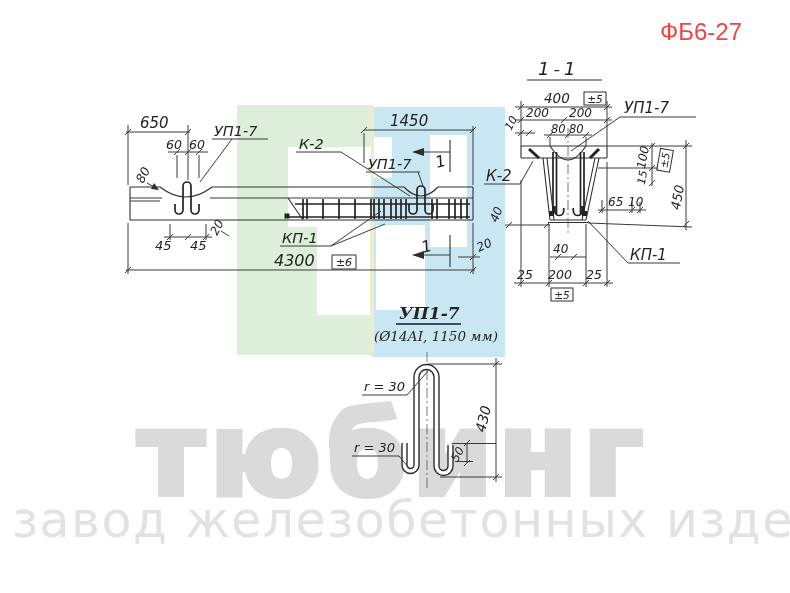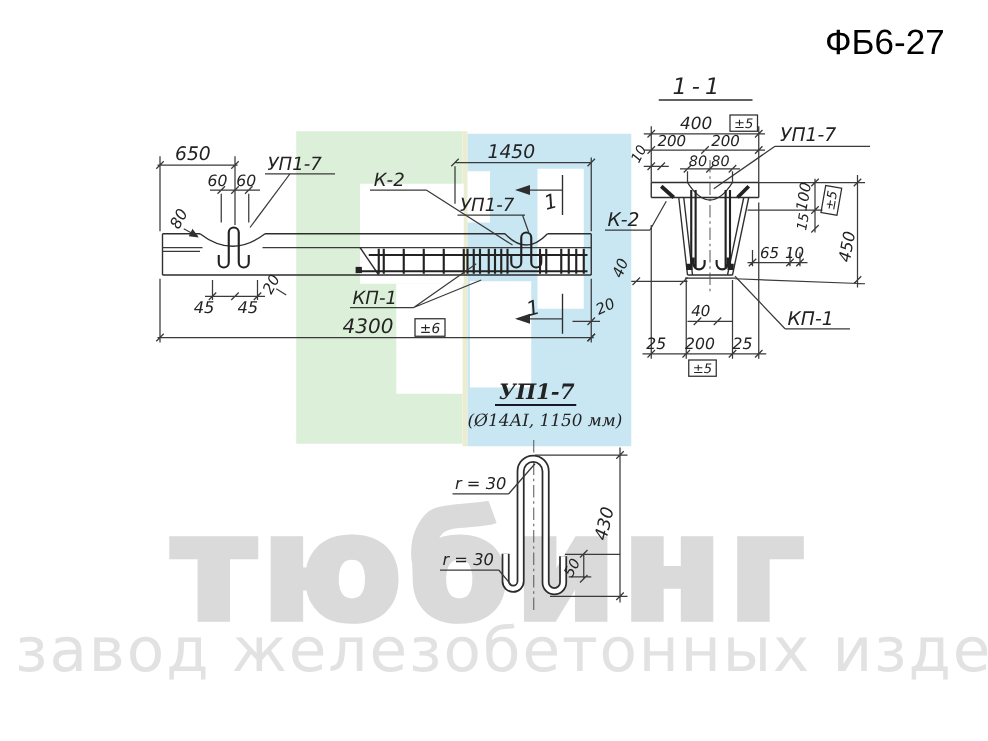--- a/index.html
+++ b/index.html
@@ -5,21 +5,21 @@
   html,body{margin:0;padding:0;background:#ffffff;}
   #stage{position:relative;width:790px;height:593px;background:#fff;overflow:hidden;
          font-family:"DejaVu Sans",sans-serif;}
   .wm-square{position:absolute;}
   .wm-white{position:absolute;background:#ffffff;}
   #wm-big{position:absolute;left:138px;top:398px;font-size:114px;line-height:1;
           font-weight:bold;color:#dadada;letter-spacing:6px;-webkit-text-stroke:6px #dadada;
           white-space:nowrap;z-index:1;}
   #wm-small{position:absolute;left:12px;top:496px;font-size:49px;line-height:1;
           font-weight:normal;color:#e2e2e2;letter-spacing:1.5px;white-space:nowrap;z-index:1;}
-  #doc-code{position:absolute;left:660px;top:18px;font-size:28px;color:#000000;
+  #doc-code{position:absolute;left:660px;top:18px;font-size:24px;color:#ef4444;
           font-family:"Liberation Sans",sans-serif;z-index:6;}
   svg{position:absolute;left:0;top:0;z-index:5;}
   text{fill:#232323;}
   .hw{font-family:"DejaVu Sans",sans-serif;font-style:italic;}
   .ser{font-family:"DejaVu Serif",serif;font-style:italic;}
   .ln{stroke:#2e2e2e;stroke-width:1.1;fill:none;}
   .thin{stroke:#3a3a3a;stroke-width:1;fill:none;}
   .bar{stroke:#222;stroke-width:1.7;fill:none;}
   .cl{stroke:#555;stroke-width:0.8;fill:none;stroke-dasharray:10 3 2 3;}
   .tol{fill:none;stroke:#2e2e2e;stroke-width:1;}

